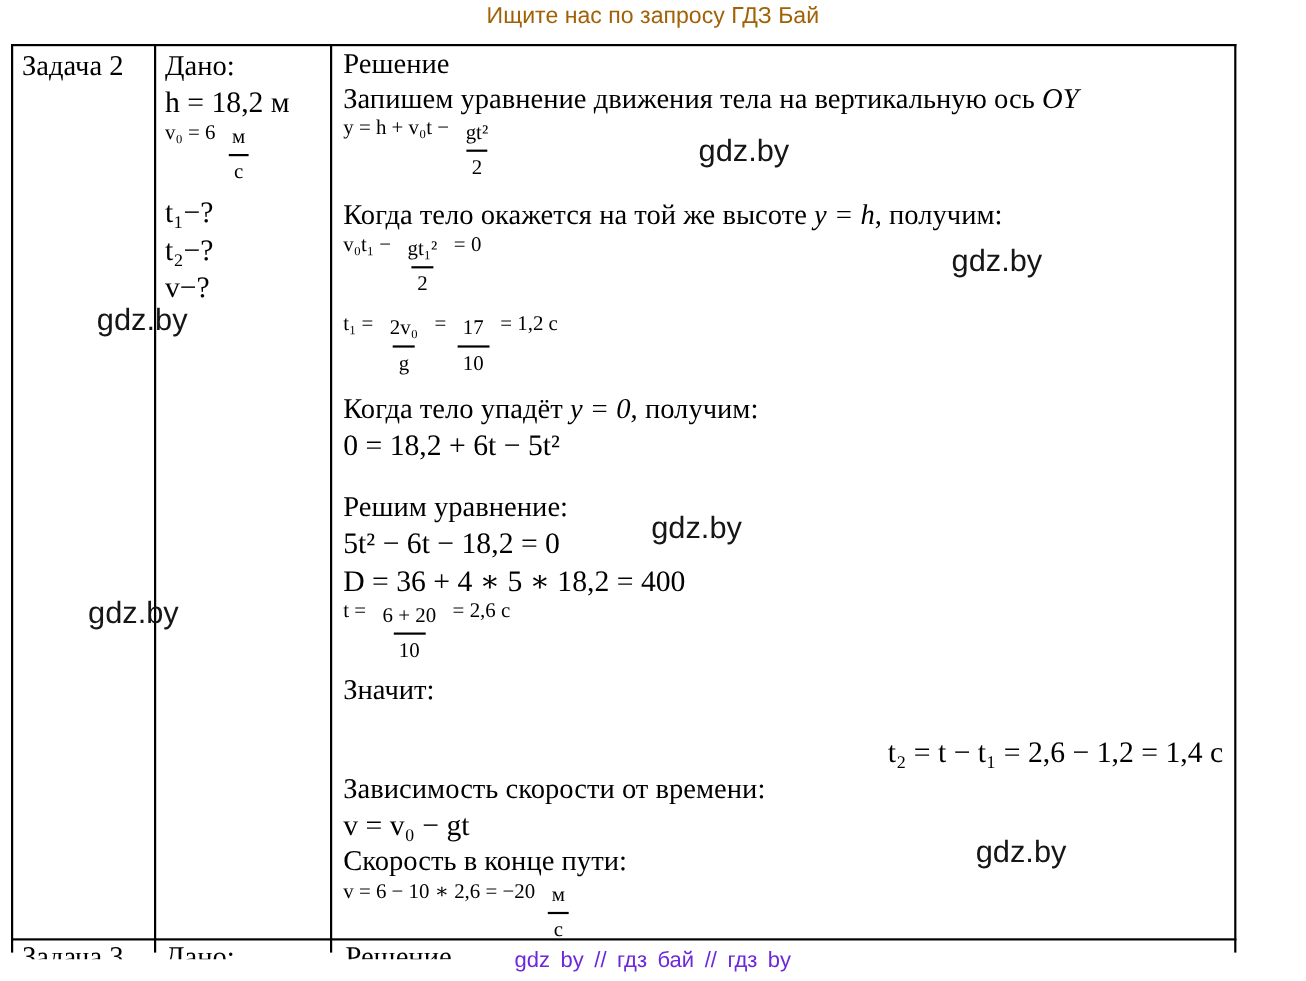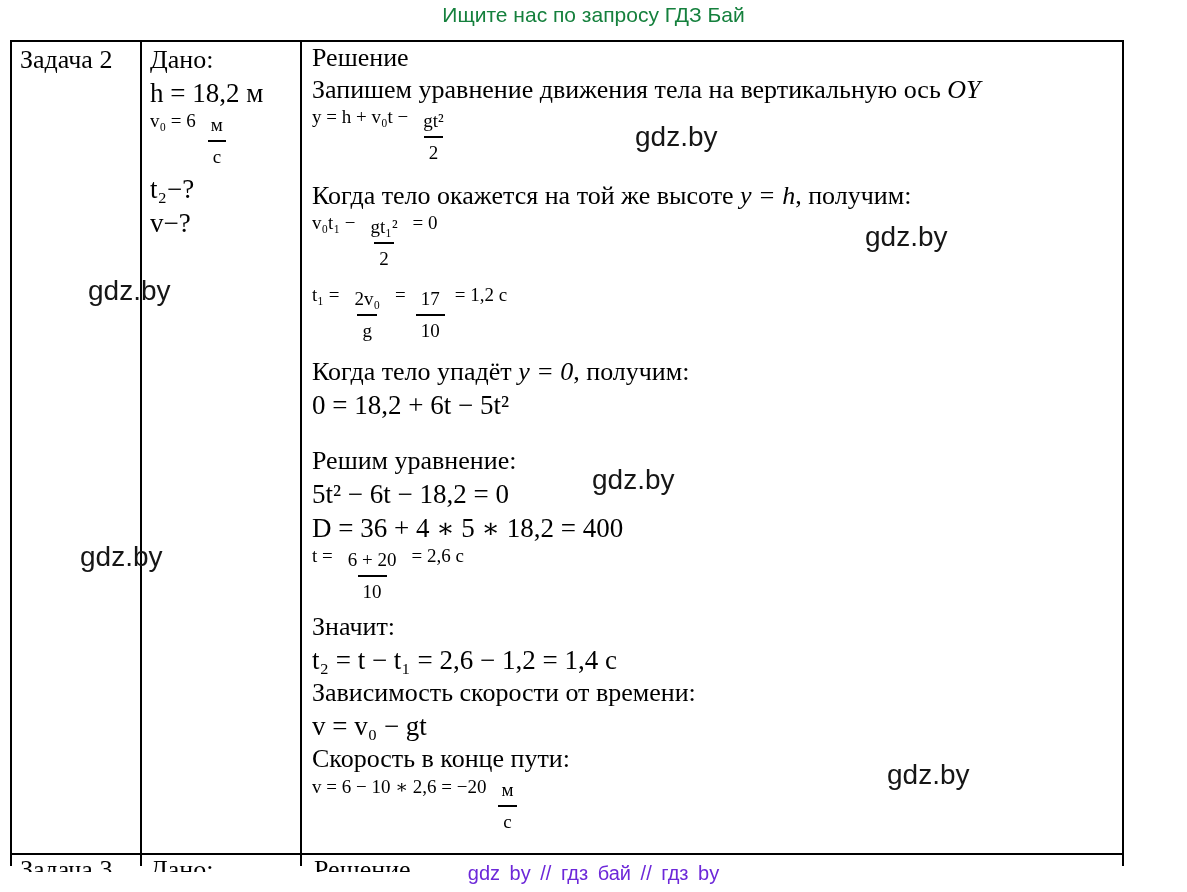--- a/index.html
+++ b/index.html
@@ -5,21 +5,21 @@
   html,body{margin:0;padding:0;background:#ffffff;}
   .page{
     position:relative;width:1187px;height:892px;background:#ffffff;
     overflow:hidden;color:#000;
     font-family:"Liberation Serif","DejaVu Serif",serif;
   }
   
   .site-header{
     position:absolute;top:3px;left:0;width:100%;text-align:center;
     font-family:"Liberation Sans","DejaVu Sans",sans-serif;
-    font-size:21px;color:#15803d;
+    font-size:21px;color:#a16207;
   }
   .site-footer{
     position:absolute;top:862px;left:0;width:100%;text-align:center;
     font-family:"Liberation Sans","DejaVu Sans",sans-serif;
     font-size:20px;color:#6d28d9;word-spacing:4px;
   }
   
   .table-frame{
     position:absolute;left:10px;top:40px;width:1110px;height:824px;
     border-top:2px solid #000;border-left:2px solid #000;border-right:2px solid #000;
@@ -35,21 +35,21 @@
   
   .t-line{font-size:26px;line-height:32px;font-style:normal;}
   .m-line{font-size:27px;line-height:34px;}
   .mi{font-style:italic;}
   .f-row{display:flex;min-height:66px;font-size:19px;}
   .f-row.tall{min-height:72px;}
   .f-row > span{margin-right:10px;white-space:nowrap;}
   .frac{display:inline-flex;flex-direction:column;align-items:center;line-height:30px;}
   .frac .num{padding:0 5px;}
   .frac .den{border-top:2px solid #000;padding:0 5px;}
-  .centered{text-align:left;}
+  .centered{text-align:right;margin-top:24px;}
   .mt8{margin-top:8px;}
   .mt6{margin-top:23px;}
   
   .wm{
     position:absolute;font-family:"Liberation Sans","DejaVu Sans",sans-serif;
     font-size:28px;line-height:30px;color:#161616;white-space:nowrap;
   }
   
   .row2-clip{position:absolute;left:0;top:856px;width:1124px;height:16px;overflow:hidden;}
   .row2-clip span{position:absolute;top:0;font-size:26px;line-height:28px;}
@@ -76,20 +76,21 @@
   <div class="col-given">
     <div class="t-line">Дано:</div>
     <div class="m-line">h = 18,2 м</div>
     <div class="f-row" style="min-height:62px;">
       <span>v₀ = 6</span>
       <span class="frac">
         <span class="num">м</span>
         <span class="den">с</span>
       </span>
     </div>
+    <div class="m-line" style="margin-top:4px;">t₁−?</div>
     <div class="m-line">t₂−?</div>
     <div class="m-line">v−?</div>
   </div>
 
   <div class="col-solution">
     <div class="t-line">Решение</div>
 
     <div class="t-line"><span>Запишем уравнение движения тела на вертикальную ось </span><span class="mi">OY</span></div>
 
     <div class="f-row">

